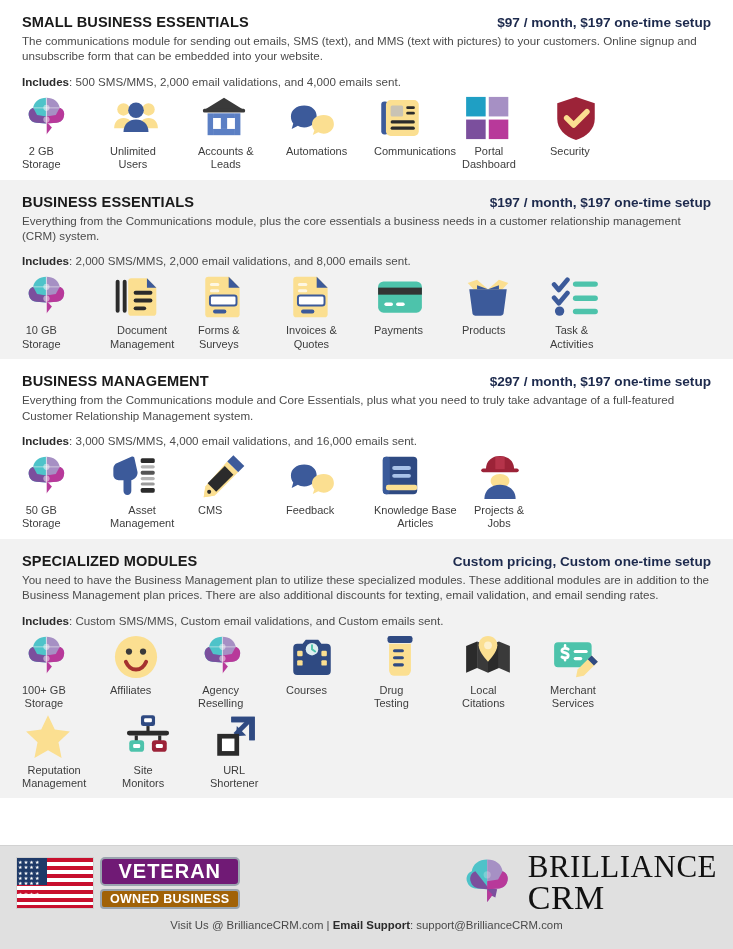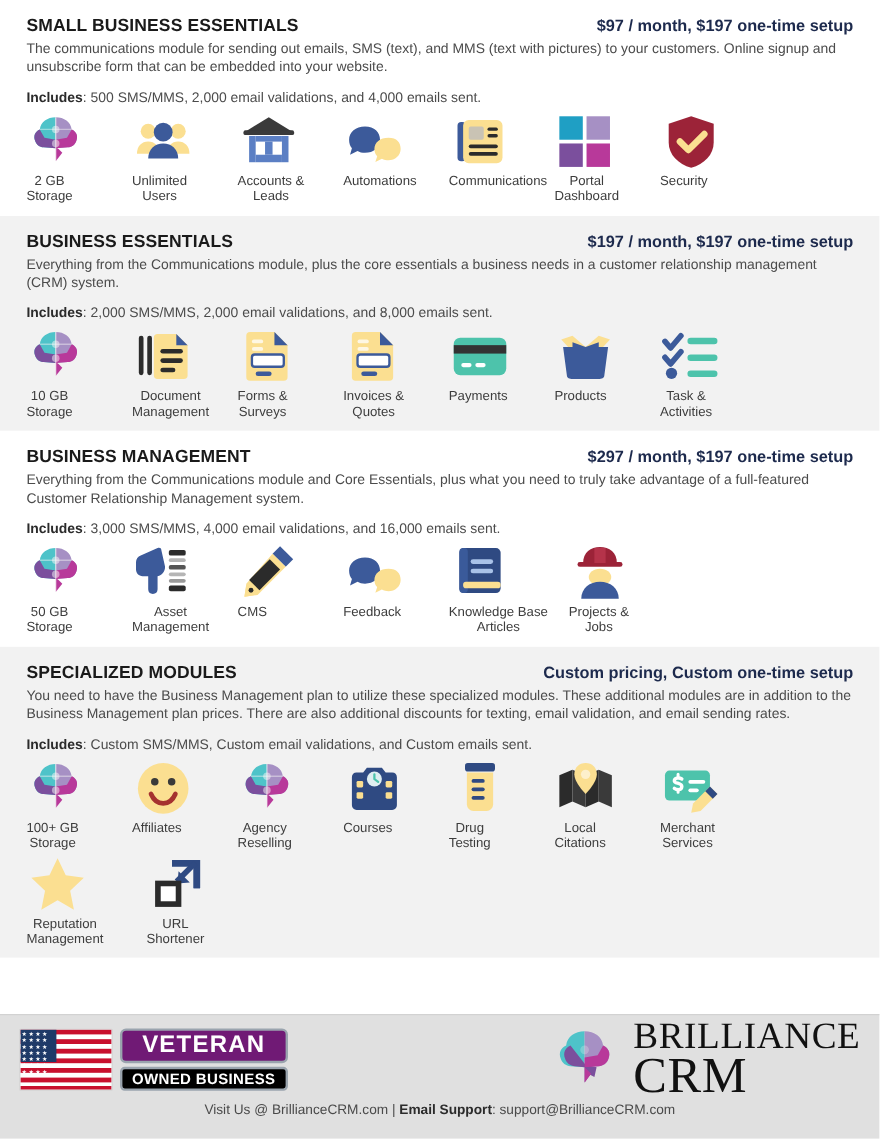--- a/index.html
+++ b/index.html
@@ -114,33 +114,33 @@
   }
   .vet-stack { display: flex; flex-direction: column; gap: 3px; }
   .vet-top {
     background: #701a75; color: #fff;
     font-size: 20px; font-weight: bold; letter-spacing: 1px;
     padding: 1px 10px; border-radius: 5px;
     border: 2px solid #9aa4ae; text-align: center;
     font-family: "Liberation Sans", sans-serif;
   }
   .vet-bot {
-    background: #000000; color: #fff;
+    background: #a16207; color: #fff;
     font-size: 12.5px; font-weight: bold; letter-spacing: 0.3px;
     padding: 1px 8px; border-radius: 4px;
     border: 2px solid #9aa4ae; text-align: center;
   }
   .brand { display: flex; align-items: center; gap: 10px; }
   .brand-words {
     font-family: "Liberation Serif", serif;
     color: #111111;
     line-height: 0.95;
   }
   .brand-words .l1 { font-size: 31px; letter-spacing: 0.5px; }
-  .brand-words .l2 { font-size: 42px; letter-spacing: 0.5px; }
+  .brand-words .l2 { font-size: 34px; letter-spacing: 0.5px; }
   .footer-contact {
     text-align: center;
     font-size: 11.4px;
     color: #4a4a4a;
     margin-top: 7px;
   }
   .footer-contact b { color: #2b2b2b; font-weight: bold; }
 </style>
 </head>
 <body>
@@ -535,20 +535,37 @@
             </div>
             <div class="icon-label">Merchant<br>Services</div>
           </div>
           <div class="icon-cell wide">
             <div class="icon-art">
               <svg viewBox="0 0 64 64" width="50" height="50">
       <path d="M32 4l8.7 18.3L60 25l-14.6 13.8L49.4 59 32 49l-17.4 10 4-20.2L4 25l19.3-2.7z" fill="#fbdf91"></path>
     </svg>
             </div>
             <div class="icon-label">Reputation<br>Management</div>
+          </div>
+          <div class="icon-cell">
+            <div class="icon-art">
+              <svg viewBox="0 0 64 64" width="50" height="50">
+      <rect x="23" y="4" width="18" height="14" rx="3" fill="#2f4a82"></rect>
+      <rect x="27" y="8" width="10" height="5" rx="1.5" fill="#ffffff"></rect>
+      <rect x="30" y="18" width="4" height="8" fill="#2b2b2b"></rect>
+      <rect x="5" y="24" width="54" height="6" rx="3" fill="#2b2b2b"></rect>
+      <rect x="15" y="30" width="4" height="7" fill="#2b2b2b"></rect>
+      <rect x="45" y="30" width="4" height="7" fill="#2b2b2b"></rect>
+      <rect x="8" y="36" width="19" height="15" rx="4" fill="#4dc3ab"></rect>
+      <rect x="13" y="41" width="9" height="5" rx="1.5" fill="#ffffff"></rect>
+      <rect x="37" y="36" width="19" height="15" rx="4" fill="#9c2338"></rect>
+      <rect x="42" y="41" width="9" height="5" rx="1.5" fill="#ffffff"></rect>
+    </svg>
+            </div>
+            <div class="icon-label">Site<br>Monitors</div>
           </div>
           <div class="icon-cell">
             <div class="icon-art">
               <svg viewBox="0 0 64 64" width="50" height="50">
       <path d="M26 6h30v30h-7V13H26z" fill="#2f4a82"></path>
       <path d="M56 6v30h-7V13H26V6z" fill="#2f4a82"></path>
       <path d="M51 9L31 29" stroke="#2f4a82" stroke-width="6"></path>
       <path d="M33 18l-1 13 13-1z" fill="#2f4a82"></path>
       <rect x="8" y="28" width="28" height="28" fill="#2b2b2b"></rect>
       <rect x="14" y="34" width="16" height="16" fill="#ffffff"></rect>

